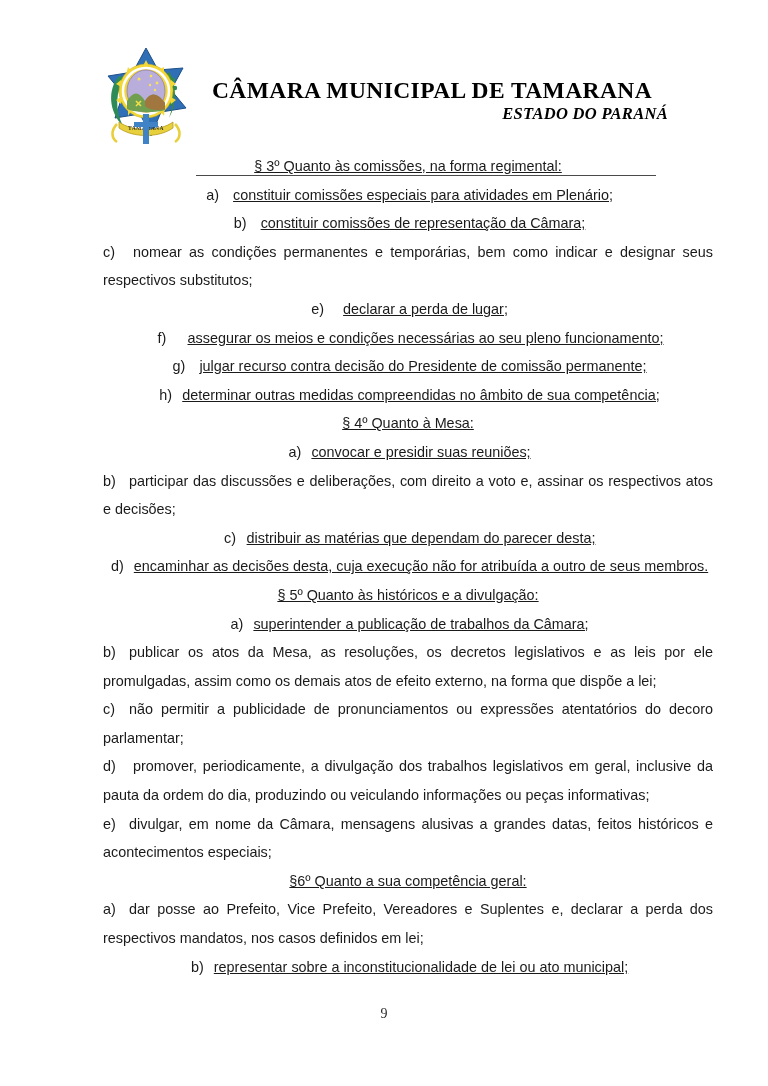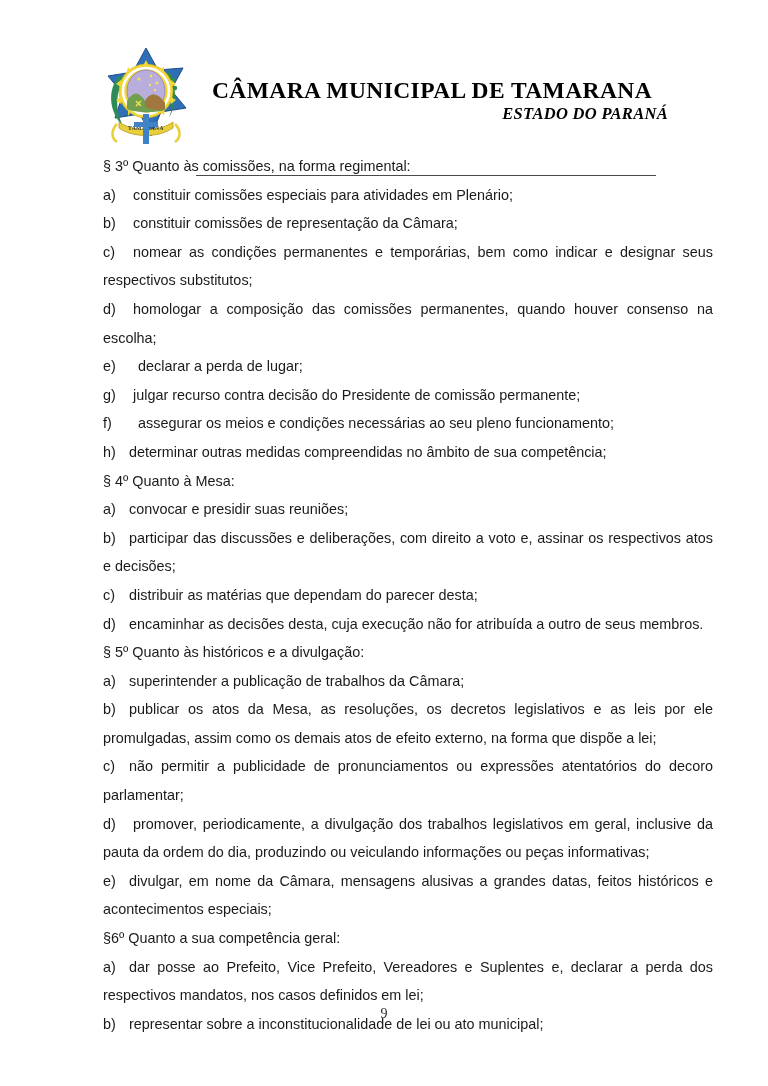--- a/index.html
+++ b/index.html
@@ -85,21 +85,22 @@
     line-height: 28.6px;
     color: #1a1a1a;
     margin: 0;
     text-align: justify;
     text-justify: inter-word;
     -webkit-hyphens: none;
     hyphens: none;
   }
   
   .para.nojust {
-    text-align: left;
+    text-align: center;
+    text-decoration: underline;
   }
   
   .para .marker {
     display: inline-block;
     min-width: 19px;
   }
   .para .gap-sm { display: inline-block; width: 7px; }
   .para .gap-md { display: inline-block; width: 11px; }
   .para .gap-lg { display: inline-block; width: 16px; }
 
@@ -183,24 +184,23 @@
     </div>
 
     <div class="header-rule"></div>
   </div>
 
   <div class="doc-body">
       <p class="para nojust"><span>§ 3º Quanto às comissões, na forma regimental:</span></p>
       <p class="para nojust"><span class="marker">a)</span><span class="gap-md"></span><span>constituir comissões especiais para atividades em Plenário;</span></p>
       <p class="para nojust"><span class="marker">b)</span><span class="gap-md"></span><span>constituir comissões de representação da Câmara;</span></p>
       <p class="para"><span class="marker">c)</span><span class="gap-md"></span><span>nomear as condições permanentes e temporárias, bem como indicar e designar seus respectivos substitutos;</span></p>
-      <p class="para"><span class="marker">d)</span><span class="gap-md"></span><span>homologar a composição das comissões permanentes, quando houver consenso na escolha;</span></p>
       <p class="para nojust"><span class="marker">e)</span><span class="gap-lg"></span><span>declarar a perda de lugar;</span></p>
+      <p class="para nojust"><span class="marker">f)</span><span class="gap-lg"></span><span>assegurar os meios e condições necessárias ao seu pleno funcionamento;</span></p>
       <p class="para nojust"><span class="marker">g)</span><span class="gap-md"></span><span>julgar recurso contra decisão do Presidente de comissão permanente;</span></p>
-      <p class="para nojust"><span class="marker">f)</span><span class="gap-lg"></span><span>assegurar os meios e condições necessárias ao seu pleno funcionamento;</span></p>
       <p class="para nojust"><span class="marker">h)</span><span class="gap-sm"></span><span>determinar outras medidas compreendidas no âmbito de sua competência;</span></p>
       <p class="para nojust"><span>§ 4º Quanto à Mesa:</span></p>
       <p class="para nojust"><span class="marker">a)</span><span class="gap-sm"></span><span>convocar e presidir suas reuniões;</span></p>
       <p class="para"><span class="marker">b)</span><span class="gap-sm"></span><span>participar das discussões e deliberações, com direito a voto e, assinar os respectivos atos e decisões;</span></p>
       <p class="para nojust"><span class="marker">c)</span><span class="gap-sm"></span><span>distribuir as matérias que dependam do parecer desta;</span></p>
       <p class="para nojust"><span class="marker">d)</span><span class="gap-sm"></span><span>encaminhar as decisões desta, cuja execução não for atribuída a outro de seus membros.</span></p>
       <p class="para nojust"><span>§ 5º Quanto às históricos e a divulgação:</span></p>
       <p class="para nojust"><span class="marker">a)</span><span class="gap-sm"></span><span>superintender a publicação de trabalhos da Câmara;</span></p>
       <p class="para"><span class="marker">b)</span><span class="gap-sm"></span><span>publicar os atos da Mesa, as resoluções, os decretos legislativos e as leis por ele promulgadas, assim como os demais atos de efeito externo, na forma que dispõe a lei;</span></p>
       <p class="para"><span class="marker">c)</span><span class="gap-sm"></span><span>não permitir a publicidade de pronunciamentos ou expressões atentatórios do decoro parlamentar;</span></p>

